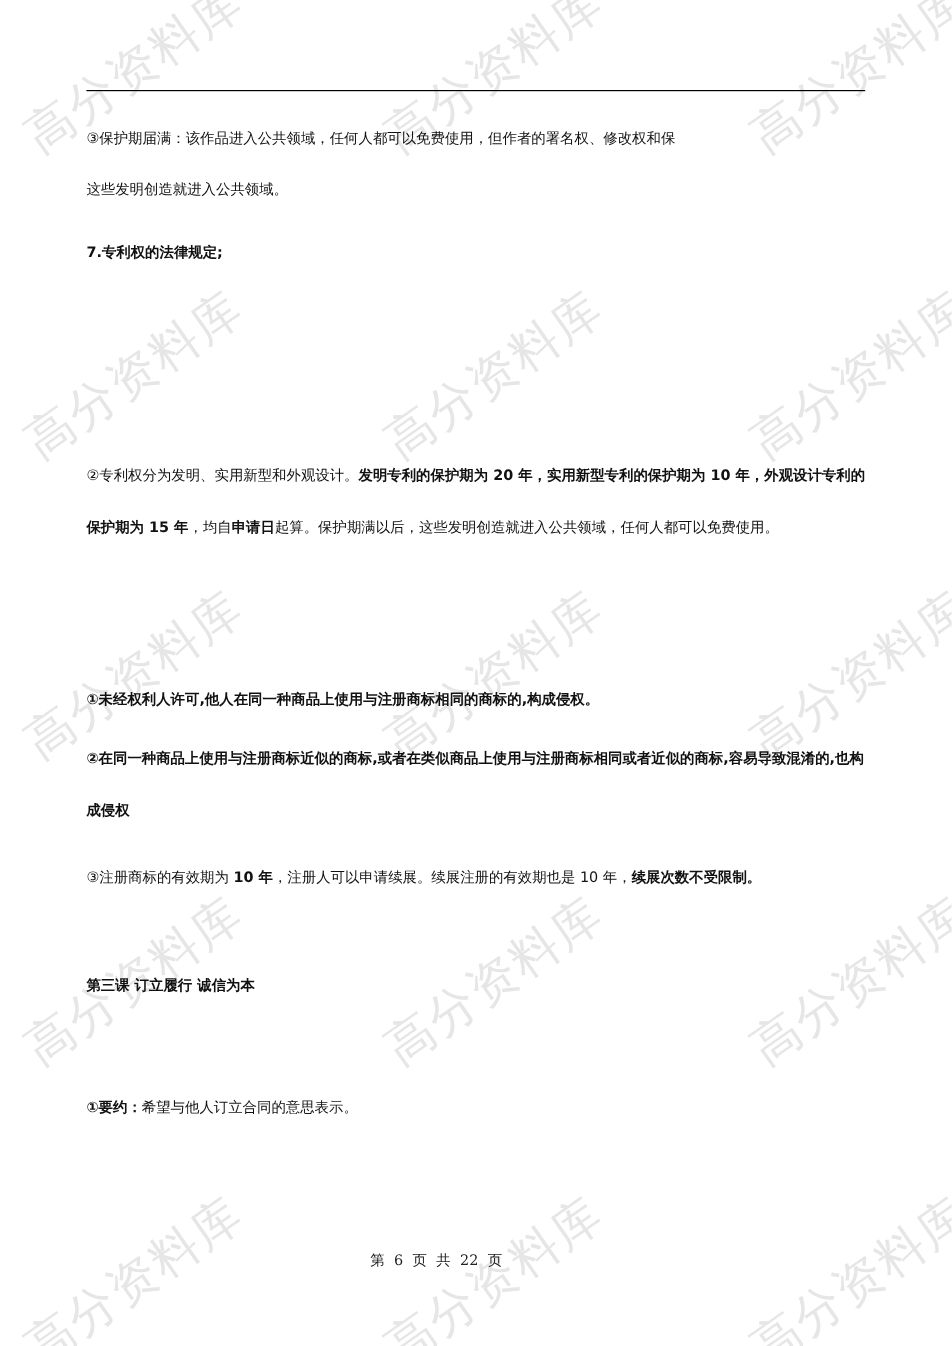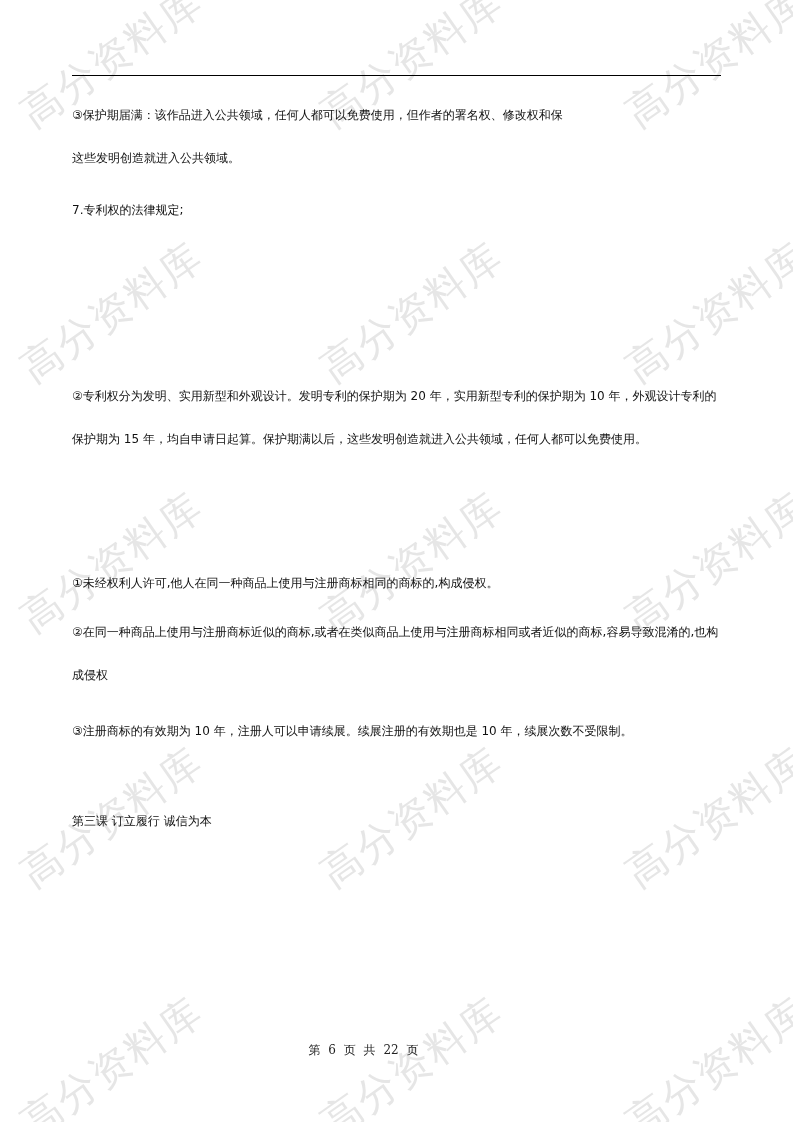--- a/index.html
+++ b/index.html
@@ -9,21 +9,21 @@
   }
   .watermarks { position: absolute; inset: 0; pointer-events: none; z-index: 0; }
   .wm {
     position: absolute; font-size: 40px; color: #e6e6e6; letter-spacing: 2px;
     transform: rotate(-35deg); transform-origin: left top; white-space: nowrap;
     font-family: "DejaVu Sans", sans-serif; font-weight: normal;
   }
   .page { position: absolute; inset: 0; z-index: 1; }
   .header-rule { position: absolute; left: 72px; top: 75px; width: 649px; height: 0; border-top: 1px solid #000; }
   .p { position: absolute; left: 72px; width: 652px; font-size: 12px; line-height: 43px; margin: 0; }
-  .b { font-weight: normal; }
+  .b { font-weight: bold; }
   .center { text-align: left; }
   .footer { position: absolute; top: 1042px; left: 0; width: 727px; text-align: center; font-family: "DejaVu Serif", serif; font-size: 12px; color: #222; word-spacing: 4px; }
 </style>
 </head>
 <body>
 
 <div class="watermarks" id="wm-layer">
     <span class="wm" style="left: 10px; top: 95px; color: rgb(230, 230, 230);">高分资料库</span>
     <span class="wm" style="left: 310px; top: 95px; color: rgb(230, 230, 230);">高分资料库</span>
     <span class="wm" style="left: 615px; top: 95px; color: rgb(230, 230, 230);">高分资料库</span>
@@ -61,15 +61,18 @@
 
   <p class="p b" style="top:611px;">②在同一种商品上使用与注册商标近似的商标,或者在类似商品上使用与注册商标相同或者近似的商标,容易导致混淆的,也构成侵权</p>
 
   <p class="p" style="top:710px;">
     <span>③注册商标的有效期为 </span><span class="b">10 年</span><span>，注册人可以申请续展。续展注册的有效期也是 10 年，</span><span class="b">续展次数不受限制。</span>
   </p>
 
   <p class="p b center" style="top:800px;">第三课  订立履行  诚信为本</p>
 
 
+  <p class="p" style="top:902px;">
+    <span class="b">①要约：</span><span>希望与他人订立合同的意思表示。</span>
+  </p>
 
   <div class="footer">第 6 页 共 22 页</div>
 </div>
 
 </body></html>

